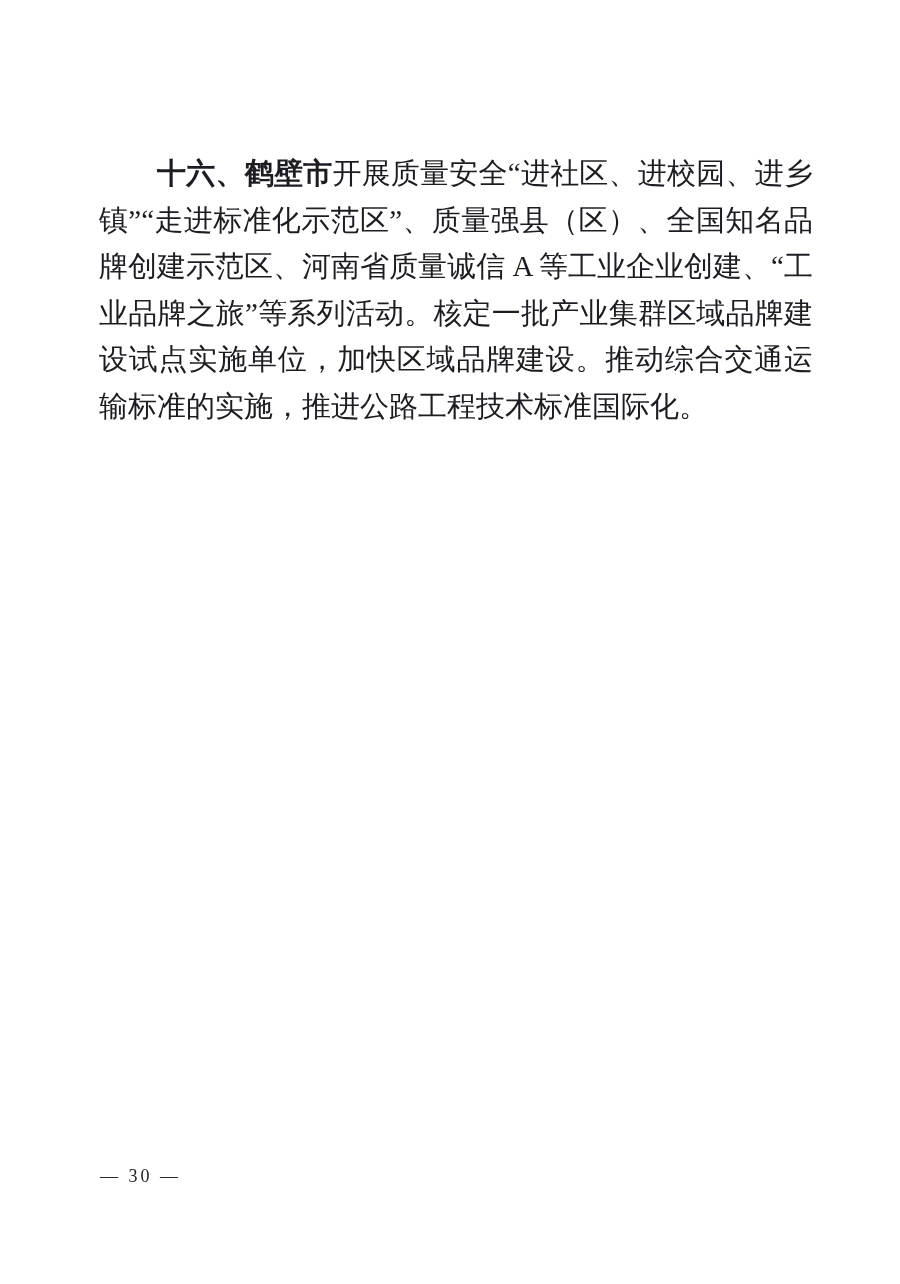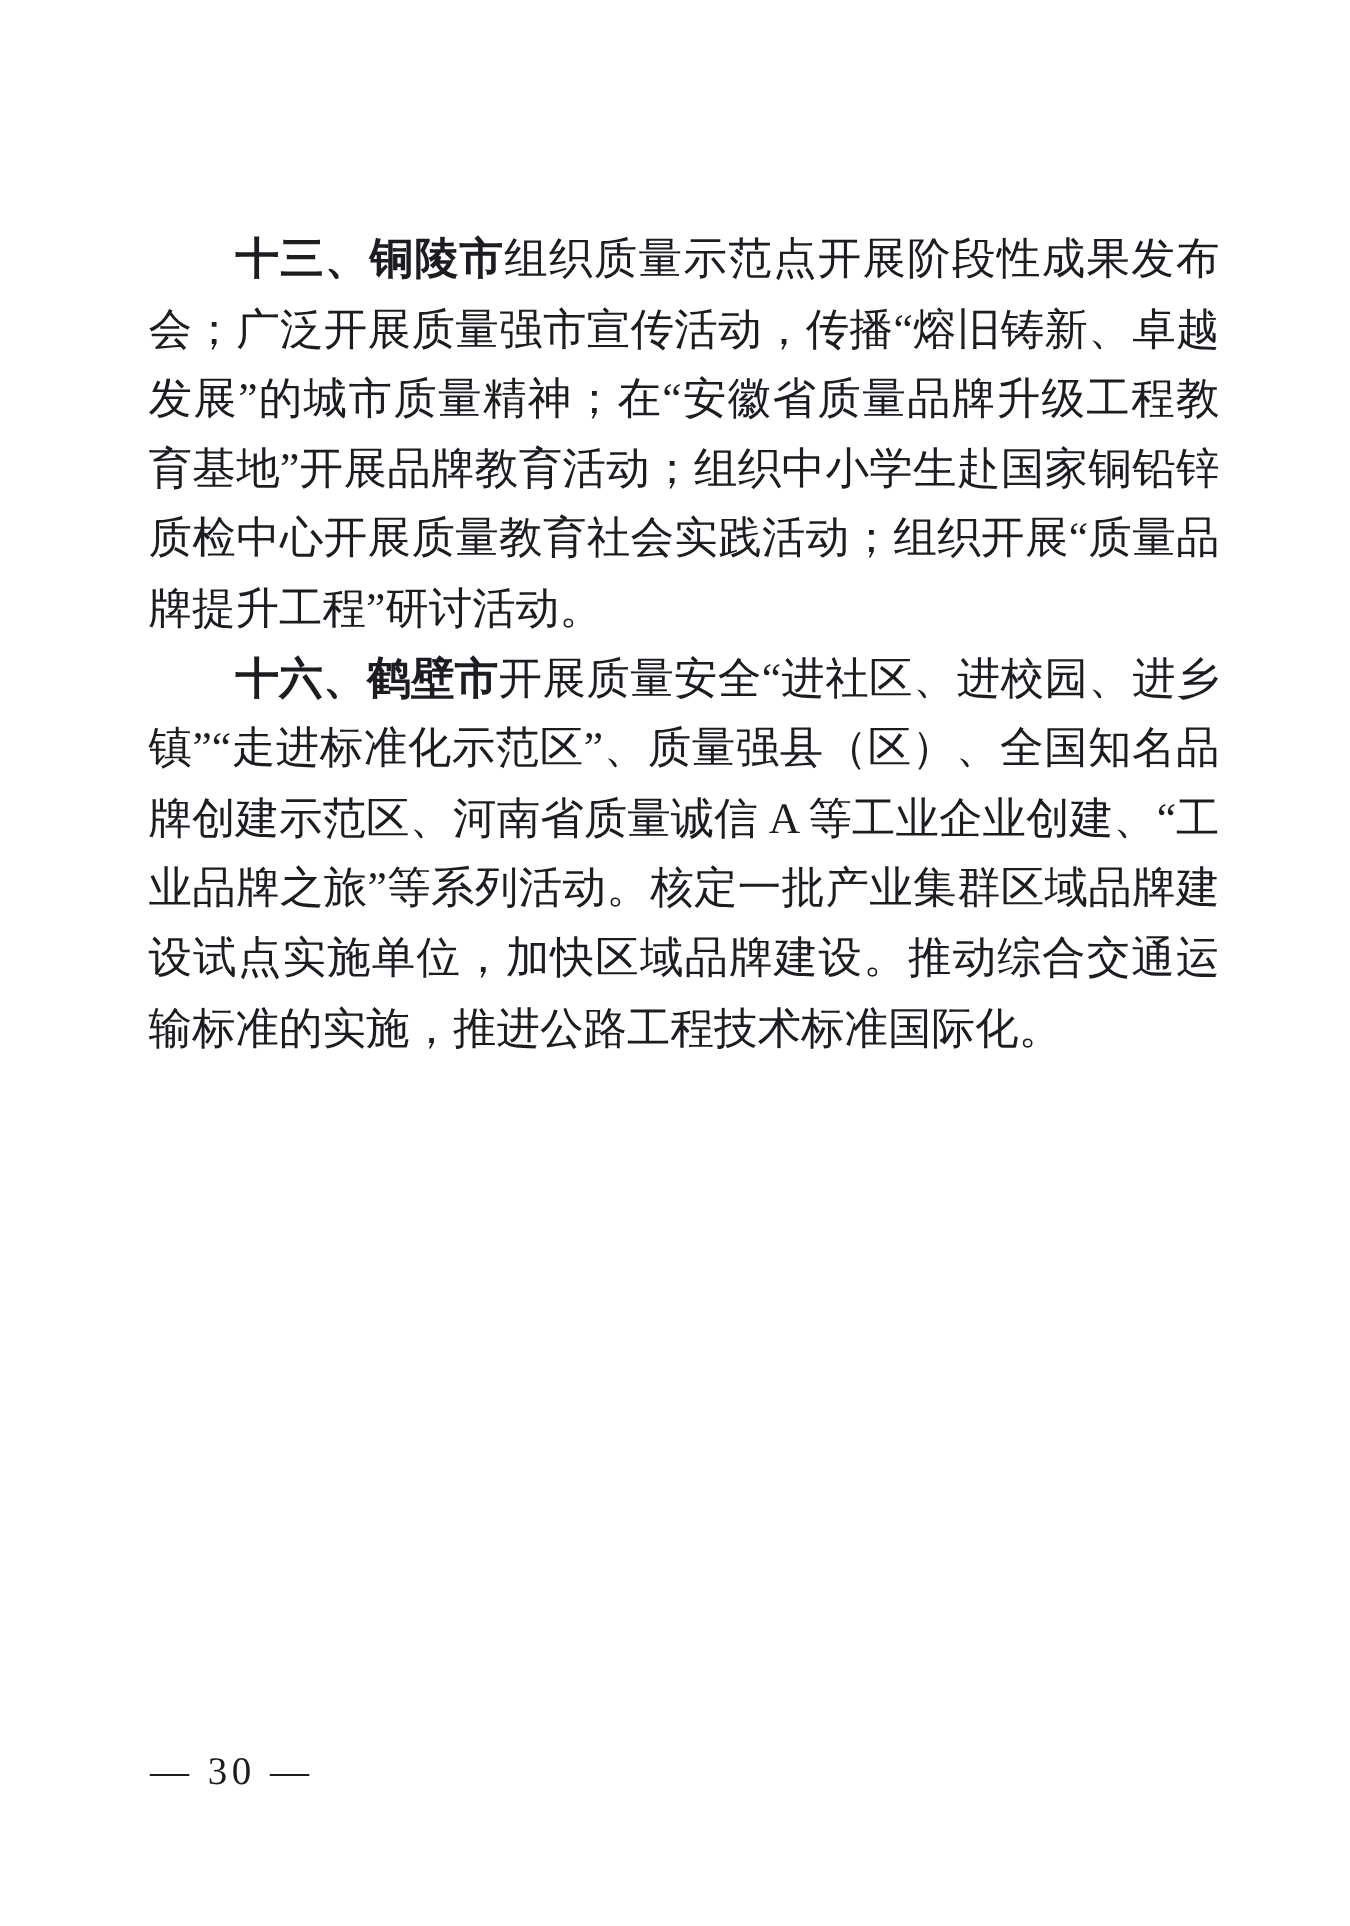--- a/index.html
+++ b/index.html
@@ -33,27 +33,26 @@
   }
   .para .leader {
     font-weight: 700;
     font-family: "Liberation Sans", "DejaVu Sans", sans-serif;
   }
   .page-number {
     position: absolute;
     left: 100px;
     top: 1166px;
     font-family: "Liberation Serif", "DejaVu Serif", serif;
-    font-size: 26px;
+    font-size: 18px;
     letter-spacing: 3px;
     color: #1c1c22;
   }
 </style>
 </head>
 <body>
 
 <div class="page">
   <div class="body-text">
-    <p class="para"><span class="leader">十三、铜陵市</span><span>组织质量示范点开展阶段性成果发布会；广泛开展质量强市宣传活动，传播“熔旧铸新、卓越发展”的城市质量精神；在“安徽省质量品牌升级工程教育基地”开展品牌教育活动；组织中小学生赴国家铜铅锌质检中心开展质量教育社会实践活动；组织开展“质量品牌提升工程”研讨活动。</span></p>
     <p class="para"><span class="leader">十六、鹤壁市</span><span>开展质量安全“进社区、进校园、进乡镇”“走进标准化示范区”、质量强县（区）、全国知名品牌创建示范区、河南省质量诚信 A 等工业企业创建、“工业品牌之旅”等系列活动。核定一批产业集群区域品牌建设试点实施单位，加快区域品牌建设。推动综合交通运输标准的实施，推进公路工程技术标准国际化。</span></p>
   </div>
   <div class="page-number">— 30 —</div>
 </div>
 
 </body></html>

